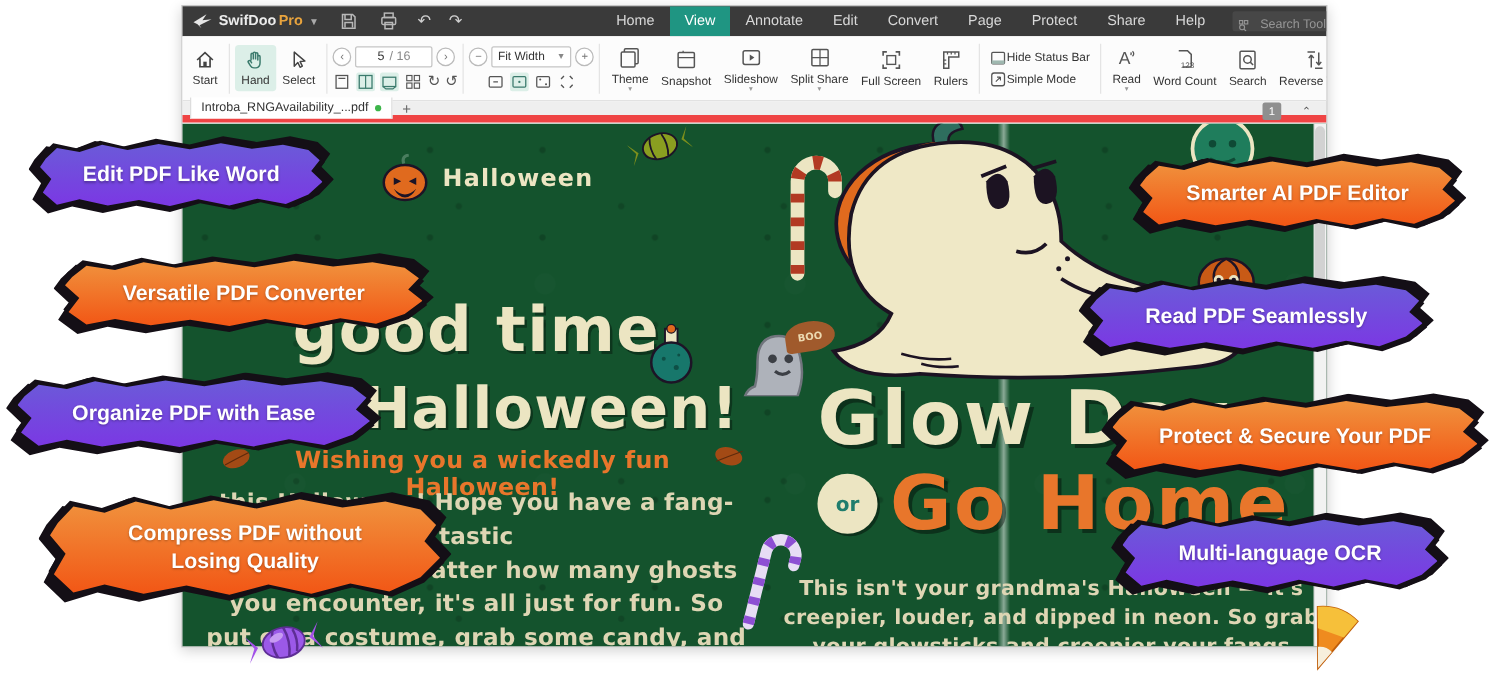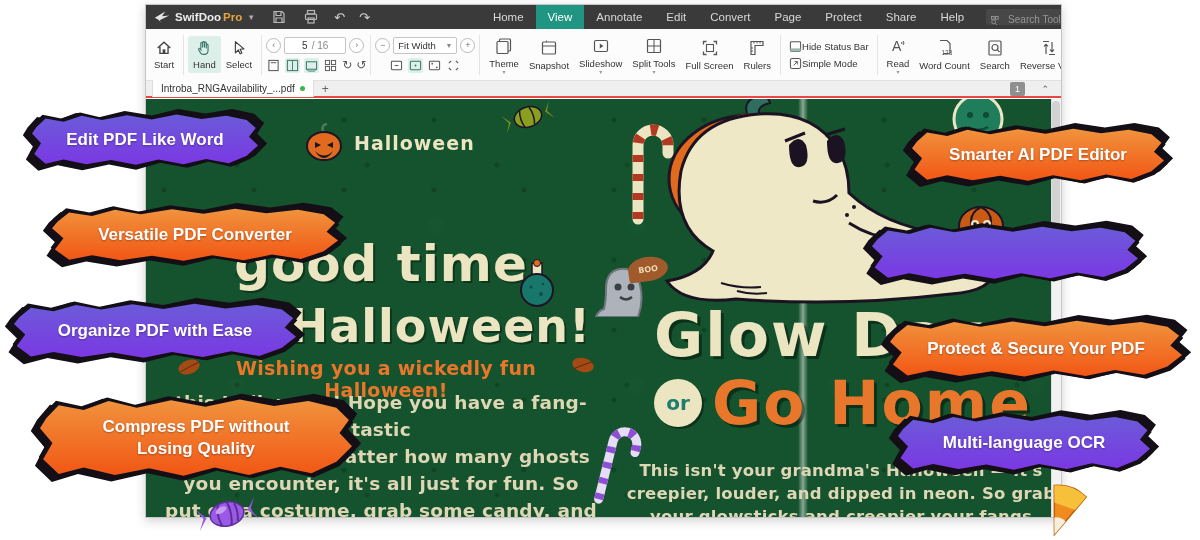--- a/index.html
+++ b/index.html
@@ -48,21 +48,21 @@
            font-size:9.5px;color:#333;display:flex;align-items:center;justify-content:space-between;padding:0 4px}
   .zoombox .zc{font-size:7px;color:#888}
   .iconrow{display:flex;align-items:center;gap:4px;justify-content:center}
   .sq{width:15px;height:15px;border-radius:2px;display:flex;align-items:center;justify-content:center}
   .sq.hl{background:#dcefe8}
   .rot{font-family:"DejaVu Sans",sans-serif;font-size:12px;color:#555;line-height:15px}
   .toggles{display:flex;flex-direction:column;gap:4px;padding:0 4px;flex:none}
   .togrow{display:flex;align-items:center;font-size:9.5px;color:#333}
 
   
-  .tabbar{height:17px;background:#efefef;border-bottom:2px solid #ef4444;display:flex;
+  .tabbar{height:17px;background:#efefef;border-bottom:6px solid #ef4444;display:flex;
           align-items:center;position:relative;font-size:10px}
   .tab{height:17px;background:#fff;border-right:1px solid #ddd;border-left:1px solid #ddd;
        display:flex;align-items:center;gap:5px;padding:0 8px;color:#333;margin-left:6px}
   .gdot{width:5px;height:5px;border-radius:50%;background:#3db54a;flex:none}
   .newtab{color:#666;font-size:12px;padding:0 8px}
   .pagebadge{position:absolute;right:36px;top:1px;width:15px;height:14px;background:#8f8f8f;
              color:#fff;font-size:9px;display:flex;align-items:center;justify-content:center;border-radius:2px}
   .collapse{position:absolute;right:12px;top:0;color:#555;font-size:9px;line-height:16px}
 
   
@@ -83,21 +83,21 @@
   .p-brand{font-size:19px;letter-spacing:1px}
   .p-h1{font-size:50px;letter-spacing:1px;text-align:center;line-height:1;text-shadow:2px 2px 0 rgba(0,0,0,.35)}
   .p-h1.sm{font-size:46px}
   .p-sub{font-size:19px;color:#e8762b;text-align:center;letter-spacing:.3px}
   .p-par{font-size:18.5px;line-height:27px;color:#ded6b4;text-align:center;font-weight:bold;
          font-family:"DejaVu Sans",sans-serif;letter-spacing:.2px}
   .p-par2{font-size:16.5px;line-height:23px}
   .p-glow{font-size:60px;letter-spacing:2px;line-height:1;text-shadow:3px 3px 0 rgba(0,0,0,.4)}
   .p-glow.orange{color:#e8762b}
   .orcircle{width:48px;height:48px;border-radius:50%;background:#ece5c2;color:#1f7d6d;
-            display:flex;align-items:center;justify-content:center;font-size:20px;
+            display:flex;align-items:center;justify-content:center;font-size:16px;
             font-family:"DejaVu Sans",sans-serif;font-weight:bold;box-shadow:2px 2px 0 rgba(0,0,0,.4)}
   .boo{width:40px;height:24px;border-radius:50% 50% 50% 10%;background:#a05a2c;color:#ecd9b0;
        font-size:8px;font-weight:bold;display:flex;align-items:center;justify-content:center;
        transform:rotate(-8deg);font-family:"DejaVu Sans",sans-serif}
 
   
   .banner{position:absolute;z-index:50;display:flex;align-items:center;justify-content:center}
   .banner .ink{position:absolute;inset:-5px -9px;background:#140f16;clip-path:var(--brush);
                transform:rotate(-1.4deg)}
   .banner .ink2{position:absolute;inset:-2px -4px;background:#140f16;clip-path:var(--brush);
@@ -282,21 +282,21 @@
           <path d="M8.8 7.5 L12.5 10 L8.8 12.5 Z" fill="#555"></path>
         </svg>
       <span>Slideshow</span>
         <span class="dd">▾</span>
     </div>
     <div class="bigbtn">
       <svg width="20" height="20" viewBox="0 0 20 20">
           <rect x="3.5" y="3.5" width="13" height="13" rx="1" fill="none" stroke="#555" stroke-width="1.2"></rect>
           <path d="M10 3.5 v13 M3.5 10 h13" stroke="#555"></path>
         </svg>
-      <span>Split Tools</span>
+      <span>Split Share</span>
         <span class="dd">▾</span>
     </div>
     <div class="bigbtn">
       <svg width="20" height="20" viewBox="0 0 20 20">
           <path d="M3.5 6.5 v-3 h3 M13.5 3.5 h3 v3 M16.5 13.5 v3 h-3 M6.5 16.5 h-3 v-3" fill="none" stroke="#555" stroke-width="1.3"></path>
           <rect x="6.5" y="6.5" width="7" height="7" fill="none" stroke="#555" stroke-width="1.1"></rect>
         </svg>
       <span>Full Screen</span>
     </div>
     <div class="bigbtn">
@@ -524,20 +524,21 @@
 <div class="banner orange" style="left:912px;top:127px;width:252px;height:56px">
   <div class="ink"></div>
     <div class="ink2"></div>
     <div class="paint"></div>
   <div class="lbl">Smarter AI PDF Editor</div>
 </div>
 <div class="banner purple" style="left:872px;top:225px;width:266px;height:56px">
   <div class="ink"></div>
     <div class="ink2"></div>
     <div class="paint"></div>
+  <div class="lbl">Read PDF Seamlessly</div>
 </div>
 <div class="banner orange" style="left:890px;top:319px;width:292px;height:60px">
   <div class="ink"></div>
     <div class="ink2"></div>
     <div class="paint"></div>
   <div class="lbl">Protect &amp; Secure Your PDF</div>
 </div>
 <div class="banner purple" style="left:898px;top:414px;width:252px;height:58px">
   <div class="ink"></div>
     <div class="ink2"></div>

